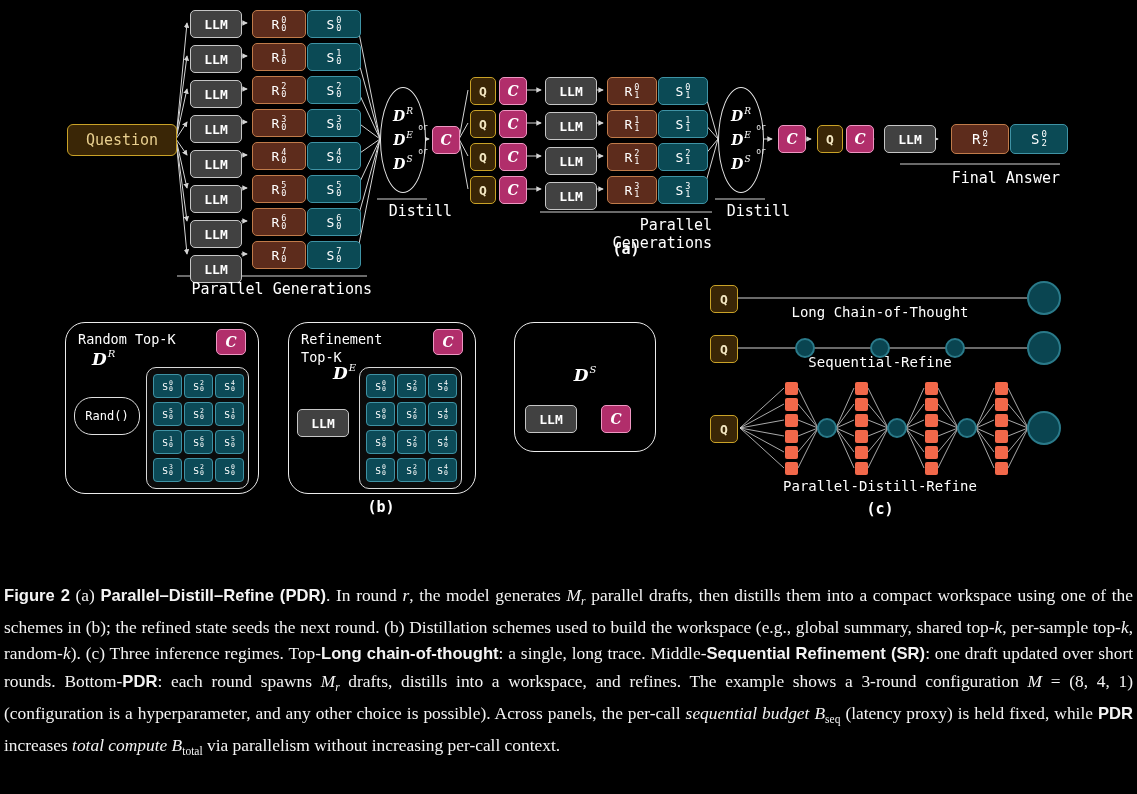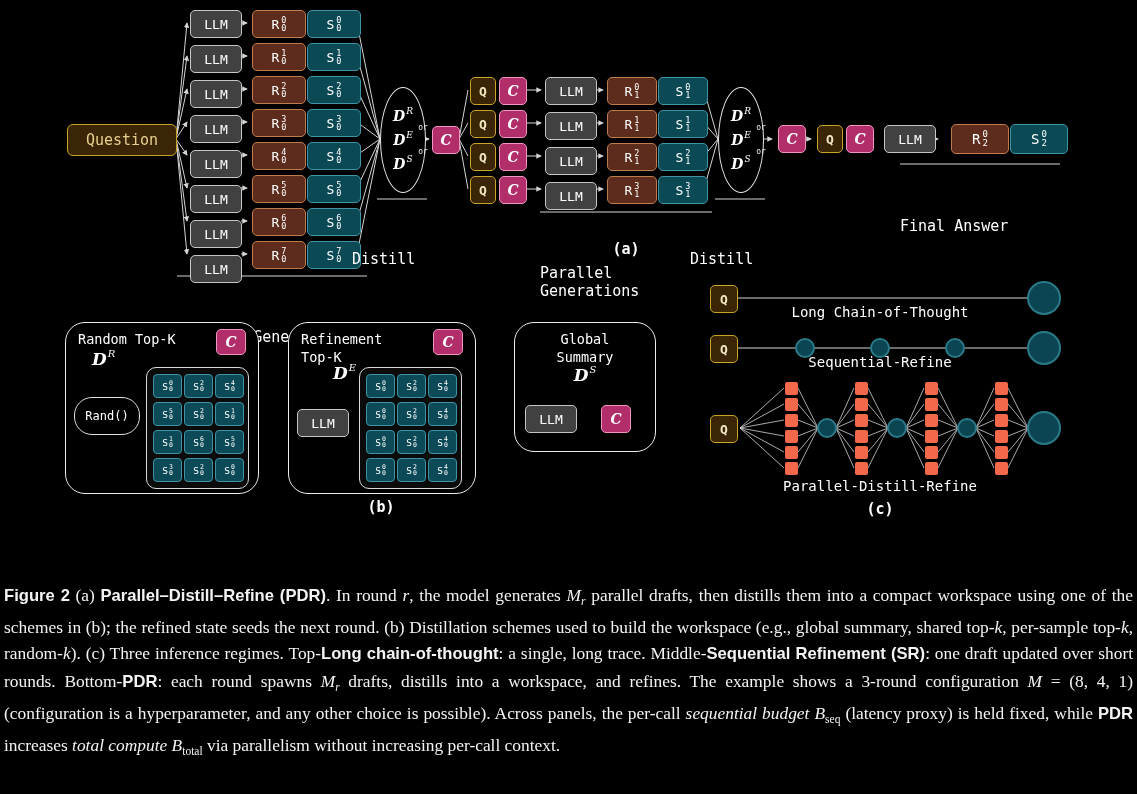--- a/index.html
+++ b/index.html
@@ -1,21 +1,21 @@
 <!DOCTYPE html>
 <html><head>
 <meta charset="utf-8">
 <style>
   html,body{margin:0;padding:0;background:#000;}
   .screen{position:relative;width:1137px;height:794px;background:#000;overflow:hidden;
           font-family:"DejaVu Sans Mono",monospace;color:#fff;}
   .abs{position:absolute;}
   .box{display:flex;align-items:center;justify-content:center;border:1px solid;border-radius:5px;flex:none;}
   .col{display:flex;flex-direction:column;gap:7px;}
-  .llm{background:#414141;border-color:#c6c6c6;color:#fff;font-weight:normal;font-size:13px;width:50px;height:26px;}
+  .llm{background:#414141;border-color:#c6c6c6;color:#fff;font-weight:bold;font-size:13px;width:50px;height:26px;}
   .qbox{background:#3a2606;border-color:#c9a227;color:#f3e7c2;font-size:13px;font-weight:bold;}
   .cbox{background:#b12e6b;border-color:#ee97c2;color:#fff;font-family:"DejaVu Serif",serif;font-style:italic;font-weight:bold;font-size:14px;}
   .rbox{background:#5d2c1c;border-color:#c07b4a;}
   .sbox{background:#0b4a55;border-color:#3f93a5;}
   .pair{display:flex;gap:1px;height:26px;}
   .pairbox{font-size:13px;color:#fff;}
   .w52{width:52px;height:26px;}
   .w48{width:48px;height:26px;}
   .w56{width:56px;height:28px;font-size:14px;}
   .qsz{width:24px;height:26px;}
@@ -24,21 +24,21 @@
   .ss{display:inline-flex;flex-direction:column;line-height:1;font-size:8.5px;margin-left:2px;align-items:flex-start;}
   .w56 .ss{font-size:9px;}
   .question{background:#3a2606;border-color:#c9a227;color:#e8cf8f;font-size:15px;border-radius:6px;}
   .oval{border:1px solid #e6e6e6;border-radius:50%;display:flex;flex-direction:column;align-items:center;justify-content:center;gap:1px;background:#000;}
   .dline{display:flex;align-items:flex-start;line-height:1;}
   .scrD{font-family:"DejaVu Serif",serif;font-style:italic;font-weight:bold;font-size:14px;}
   .dsup{font-family:"DejaVu Serif",serif;font-style:italic;font-size:9px;margin-top:-2px;margin-left:1px;}
   .dbig .scrD{font-size:17px;}
   .dbig .dsup{font-size:10px;}
   .orline{font-size:8px;line-height:1;color:#eee;margin-left:40px;}
-  .dlabel,.pglabel,.falabel{font-size:15px;text-align:left;color:#fff;margin-top:48px;}
+  .dlabel,.pglabel,.falabel{font-size:15px;text-align:right;color:#fff;}
   .panlabel{font-size:15px;text-align:center;font-weight:bold;color:#fff;}
   .scheme{border:1.5px solid #ececec;border-radius:20px;background:#000;}
   .scheme-title{font-size:13.5px;line-height:1.3;color:#fff;}
   .gridbox{display:inline-grid;grid-template-columns:repeat(3,27px);gap:4px;padding:6px;border:1px solid #d9d9d9;border-radius:10px;background:#0b0b0b;}
   .cell{width:27px;height:22px;background:#0c4a57;border:1px solid #3f93a5;border-radius:4px;display:flex;align-items:center;justify-content:center;font-size:9.5px;color:#fff;}
   .cell .ss{font-size:6.5px;margin-left:1px;}
   .pill{border:1px solid #e0e0e0;border-radius:18px;display:flex;align-items:center;justify-content:center;font-size:12px;background:#000;color:#fff;}
   .smallc{width:28px;height:24px;}
   .pclabel{font-size:14px;text-align:center;color:#fff;}
   .caption{font-family:"Liberation Serif",serif;font-size:17.4px;line-height:26.4px;color:#f3f3f3;text-align:justify;margin:0;}
@@ -718,24 +718,20 @@
           <span class="ss">
             <span>4</span>
             <span>0</span>
           </span>
         </div>
 
     </div>
   </div>
 
   <div class="abs scheme" style="left:514px;top:322px;width:140px;height:128px">
-    <div class="abs scheme-title" style="left:0;top:8px;width:100%;text-align:center">
-      <div>Global</div>
-      <div>Summary</div>
-    </div>
     <div class="abs" style="left:0;top:44px;width:100%;display:flex;justify-content:center">
       <div class="dline dbig">
           <span class="scrD">D</span>
           <span class="dsup">S</span>
         </div>
     </div>
     <div class="abs box llm" style="left:10px;top:82px">LLM</div>
     <div class="abs box cbox" style="left:86px;top:82px;width:28px;height:26px">C</div>
   </div>
 

